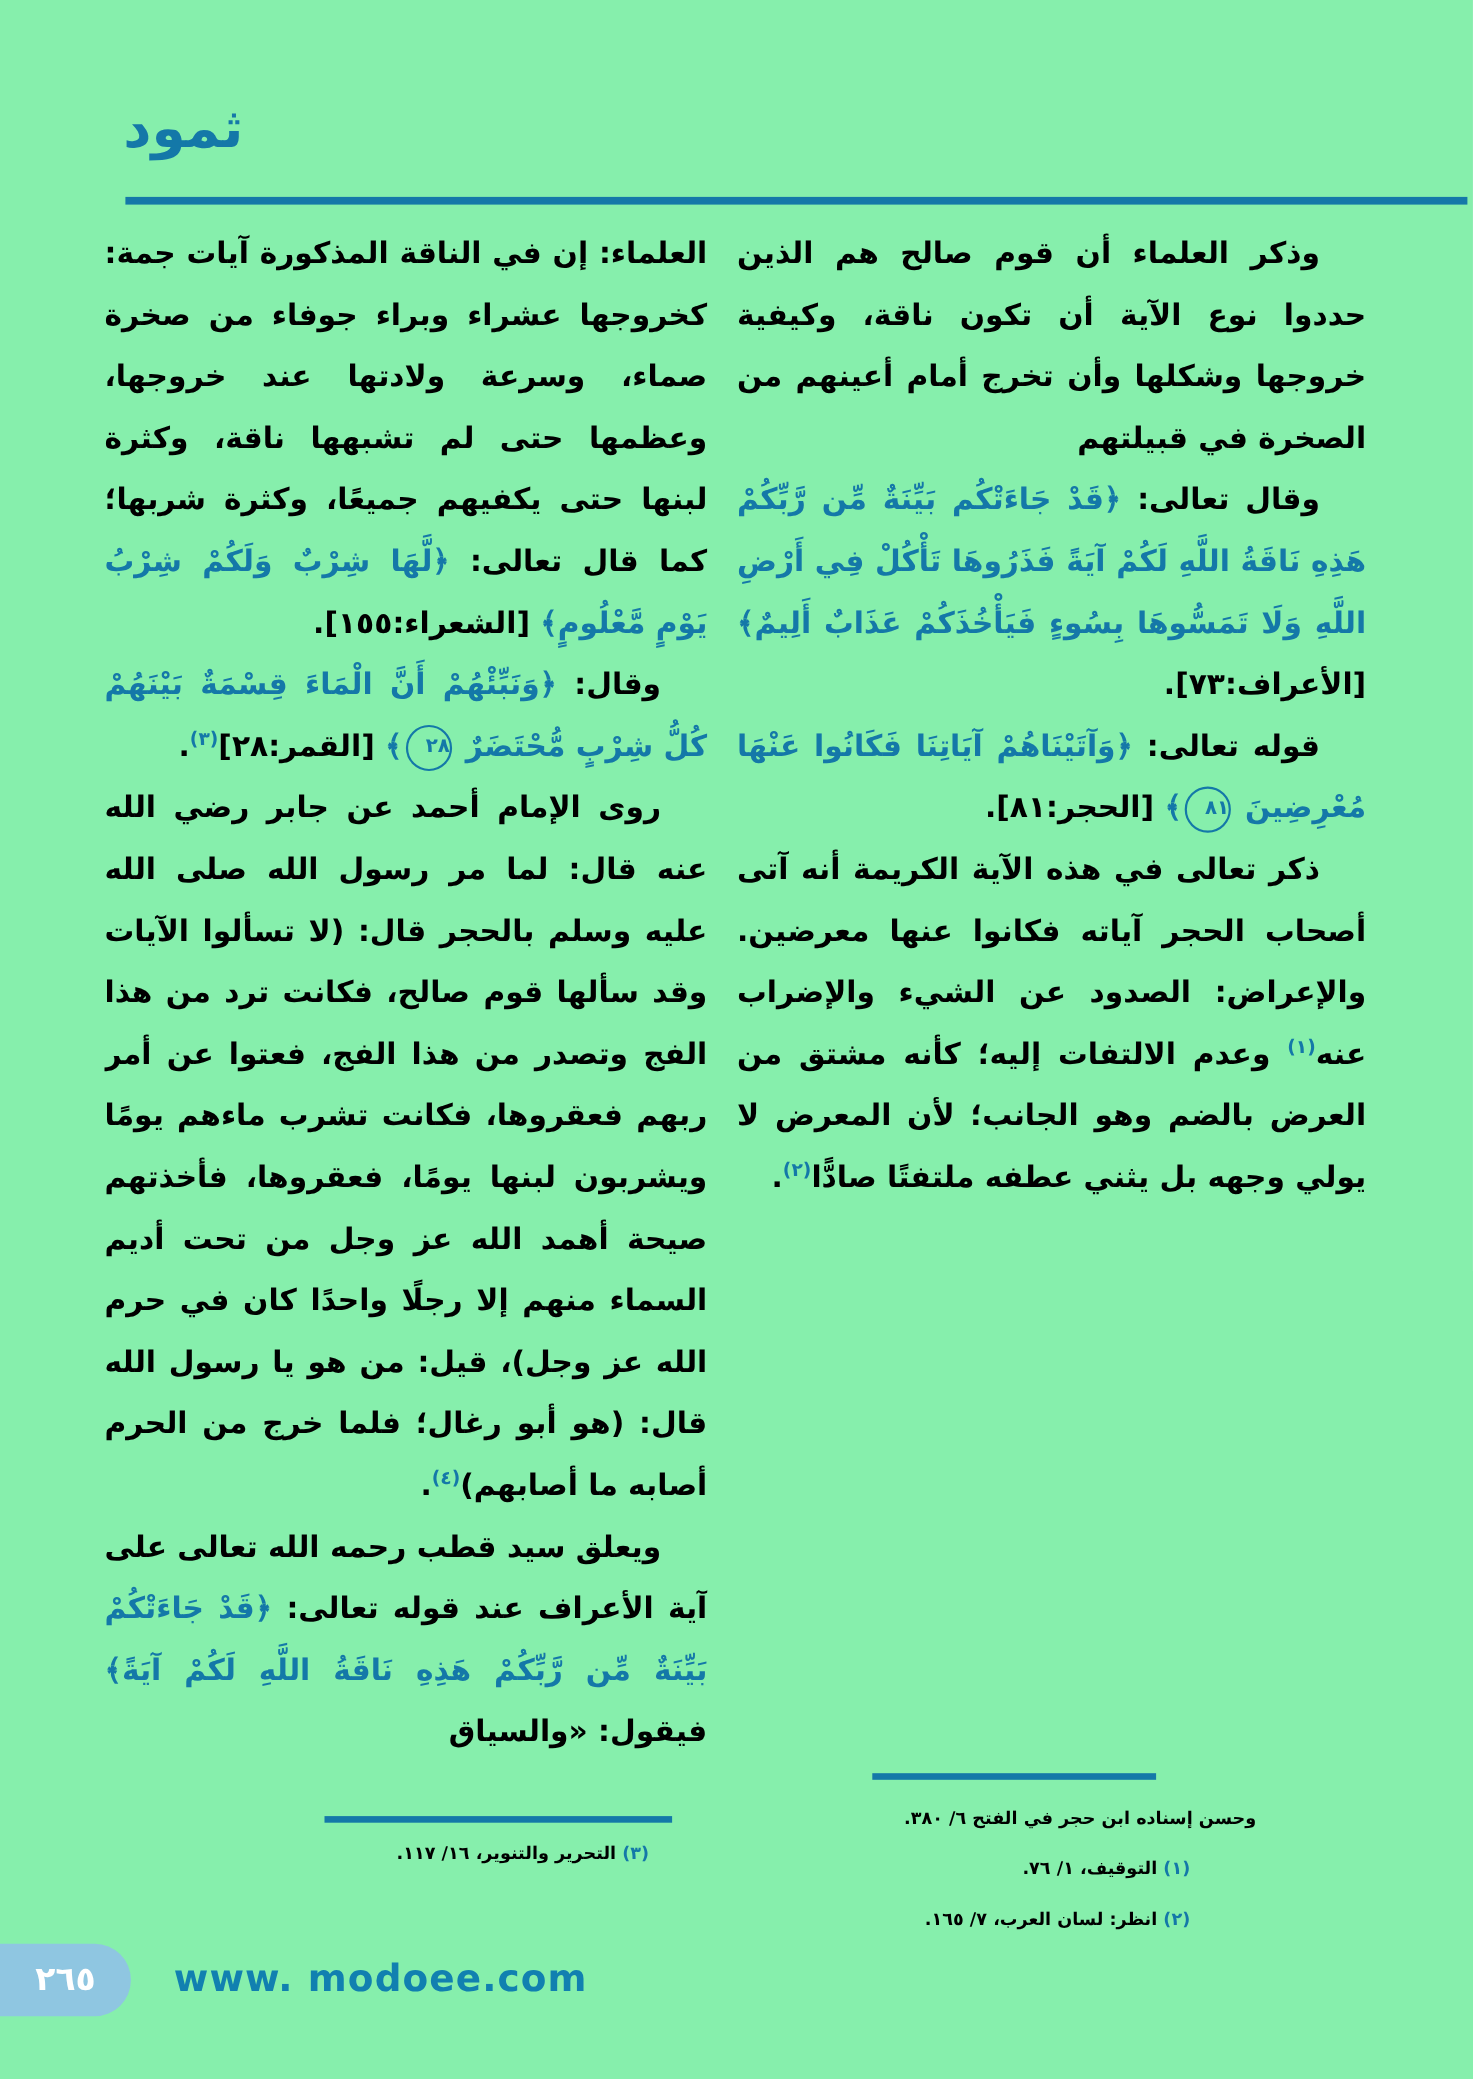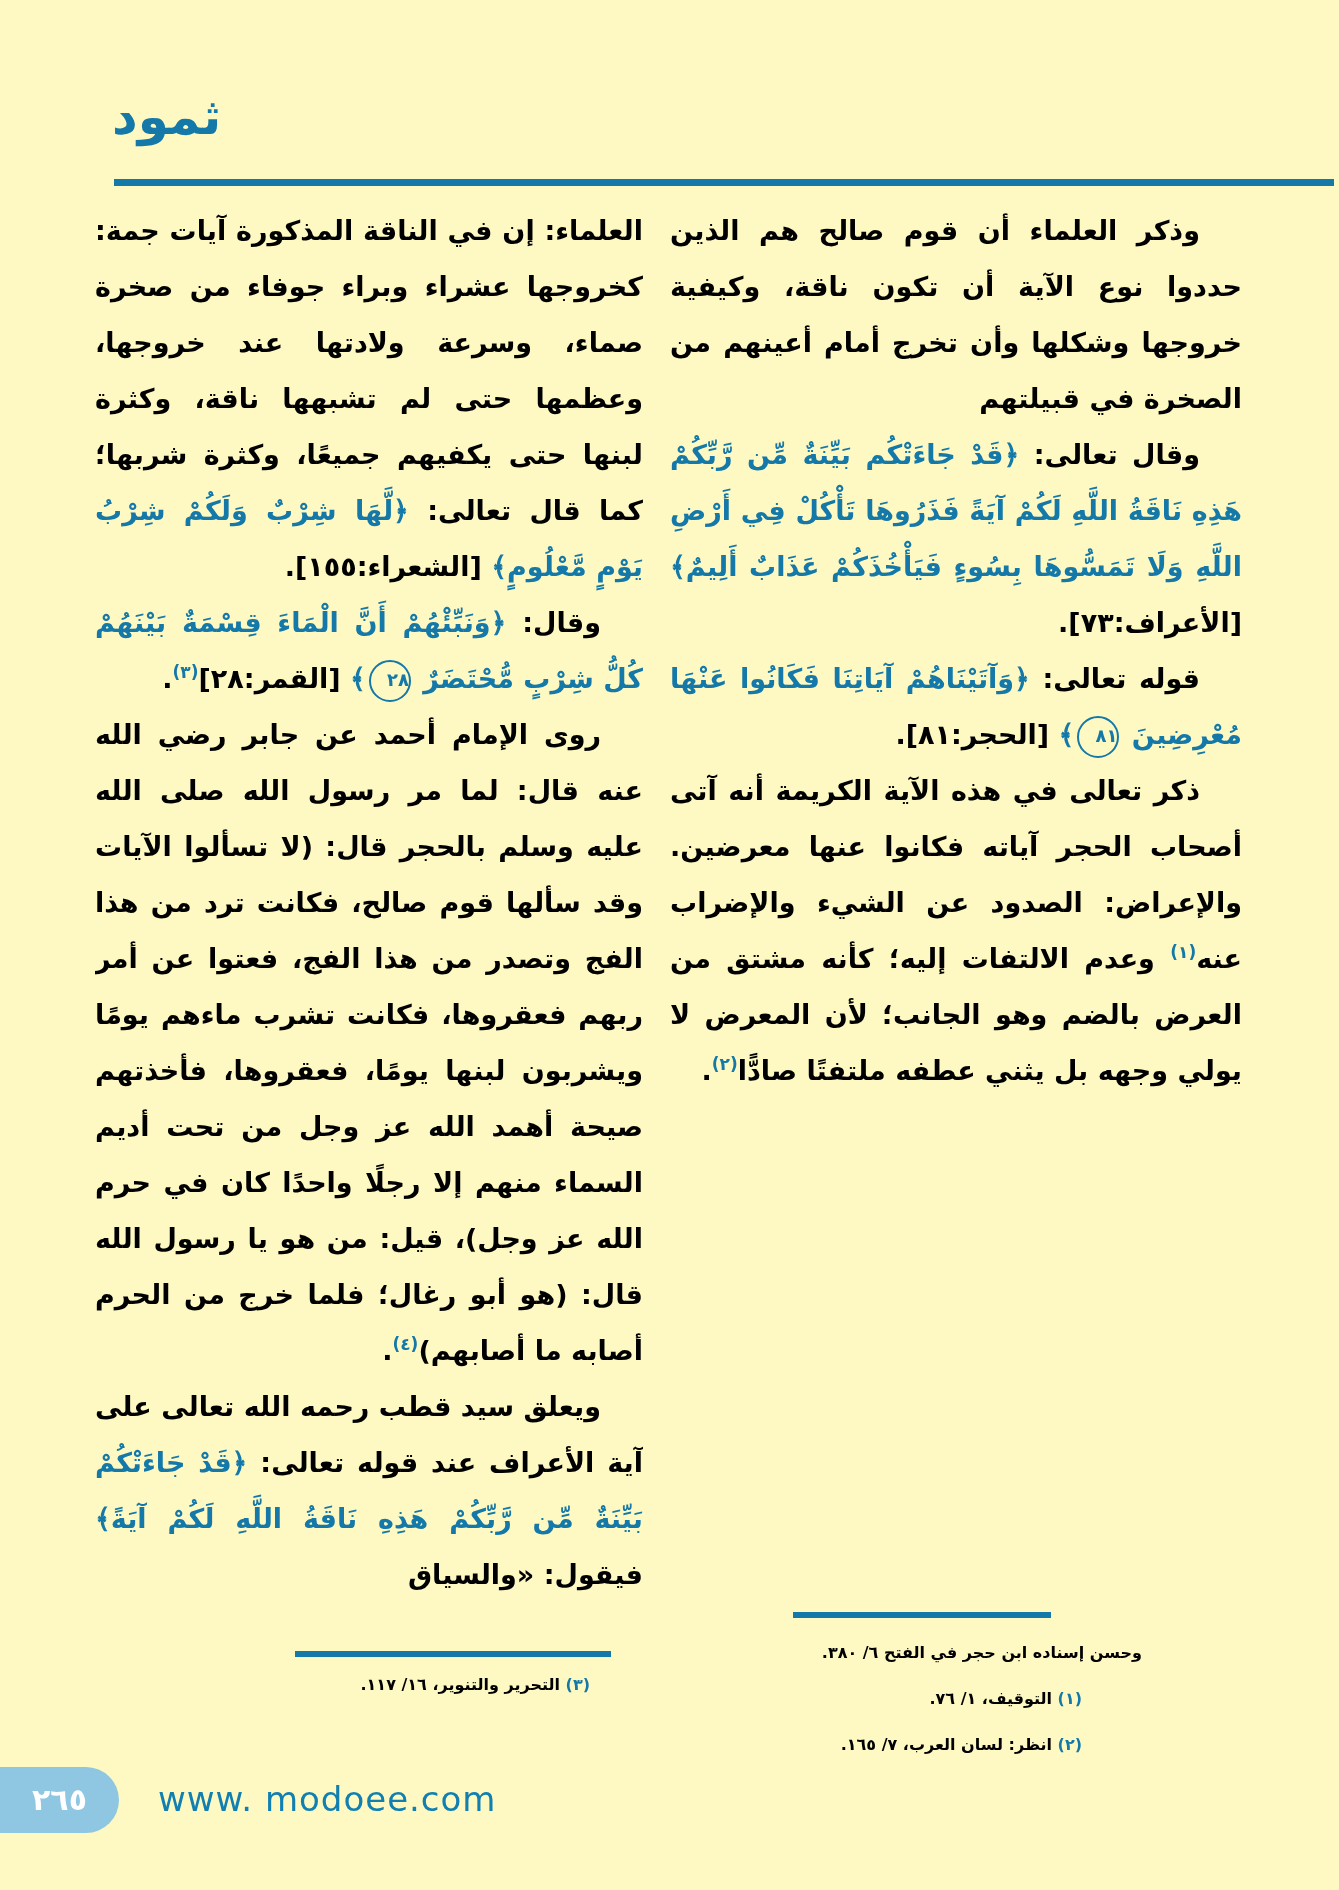--- a/index.html
+++ b/index.html
@@ -1,17 +1,17 @@
 <!DOCTYPE html>
 <html lang="ar"><head>
 <meta charset="utf-8">
 <style>
   html,body{margin:0;padding:0;background:#e8e8e8;}
   .page{
-    position:relative; width:1339px; height:1890px; background:#fef9c3;
+    position:relative; width:1339px; height:1890px; background:#86efac;
     font-family:"DejaVu Sans", sans-serif; overflow:hidden; margin:0 auto;
   }
   .header-title{
     position:absolute; left:112px; top:92px;
     color:var(--accent); font-size:50px; font-weight:bold; line-height:1;
   }
   .header-rule{
     position:absolute; left:114px; top:179px; width:1220px; height:7px;
     background:var(--accent);
   }
@@ -51,21 +51,21 @@
   .fns-left .fn-line{ padding-right:53px; }
   .fn-num{ color:var(--accent); }
   .footer-pill{
     position:absolute; left:0; top:1767px; width:119px; height:66px;
     background:var(--pill); border-radius:0 33px 33px 0;
     color:#fff; font-size:30px; font-weight:bold;
     text-align:center; line-height:66px; direction:rtl;
   }
   .footer-site{
     position:absolute; left:158px; top:1779px;
-    color:var(--site); font-size:34px; font-weight:normal; letter-spacing:1px;
+    color:var(--site); font-size:34px; font-weight:bold; letter-spacing:1px;
   }
 </style>
 </head>
 <body>
 
 <div class="page" style="--accent: #1478a8; --pill: #8fc6e1; --site: #1180b0;">
   <div class="header-title">ثمود</div>
   <div class="header-rule"></div>
 
   <div class="col col-right" dir="rtl" id="col-right">

